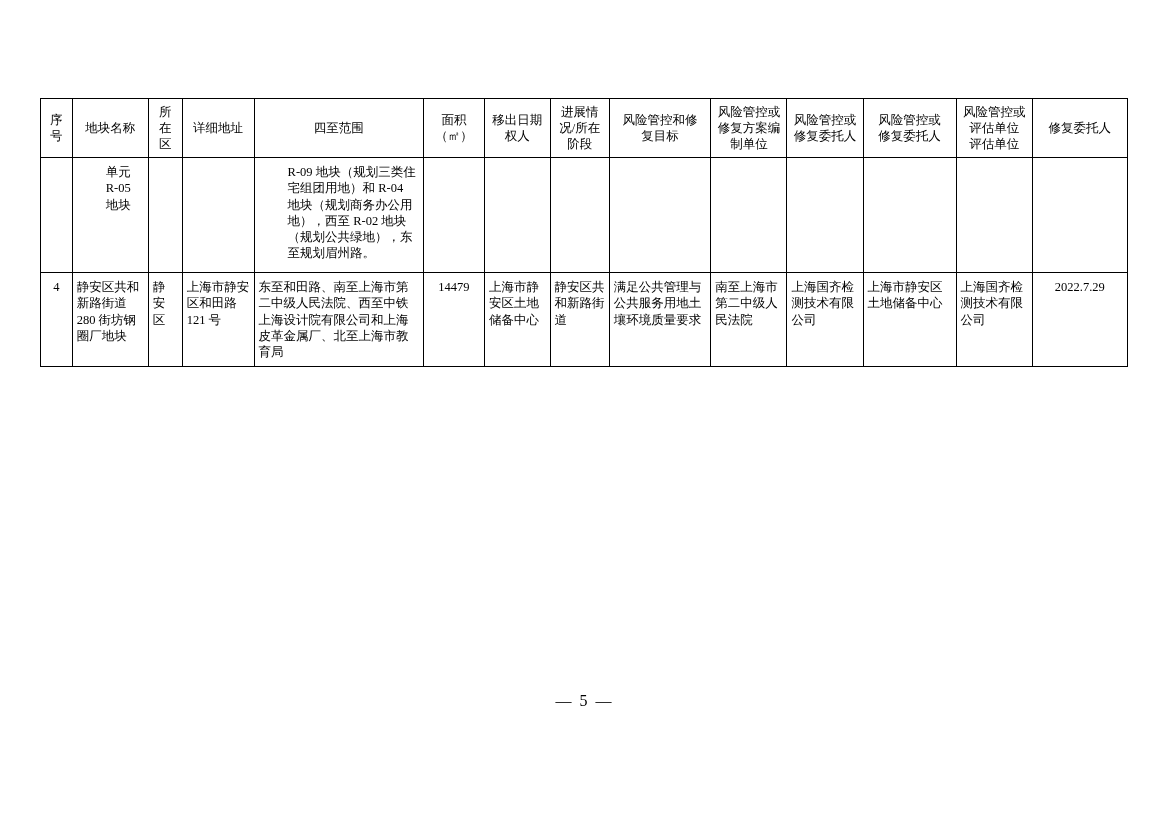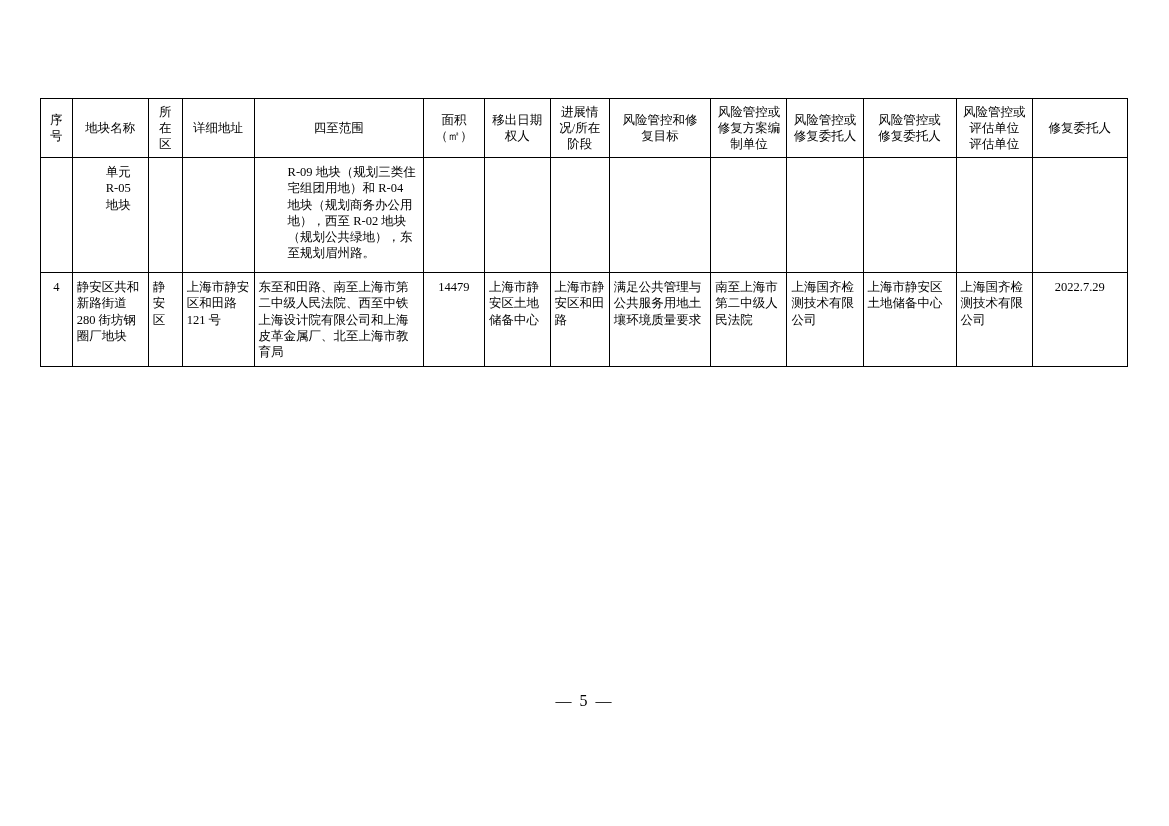--- a/index.html
+++ b/index.html
@@ -187,21 +187,21 @@
           <td class="c-center"></td>
         </tr>
         <tr class="row-b">
           <td class="c-center">4</td>
           <td>静安区共和新路街道 280 街坊钢圈厂地块</td>
           <td>静安区</td>
           <td>上海市静安区和田路 121 号</td>
           <td>东至和田路、南至上海市第二中级人民法院、西至中铁上海设计院有限公司和上海皮革金属厂、北至上海市教育局</td>
           <td class="c-center">14479</td>
           <td>上海市静安区土地储备中心</td>
-          <td>上海市静安区和田路</td>
+          <td>静安区共和新路街道</td>
           <td>满足公共管理与公共服务用地土壤环境质量要求</td>
           <td>南至上海市第二中级人民法院</td>
           <td>上海国齐检测技术有限公司</td>
           <td>上海市静安区土地储备中心</td>
           <td>上海国齐检测技术有限公司</td>
           <td class="c-center">2022.7.29</td>
         </tr>
       </tbody>
     </table>
   </div>

